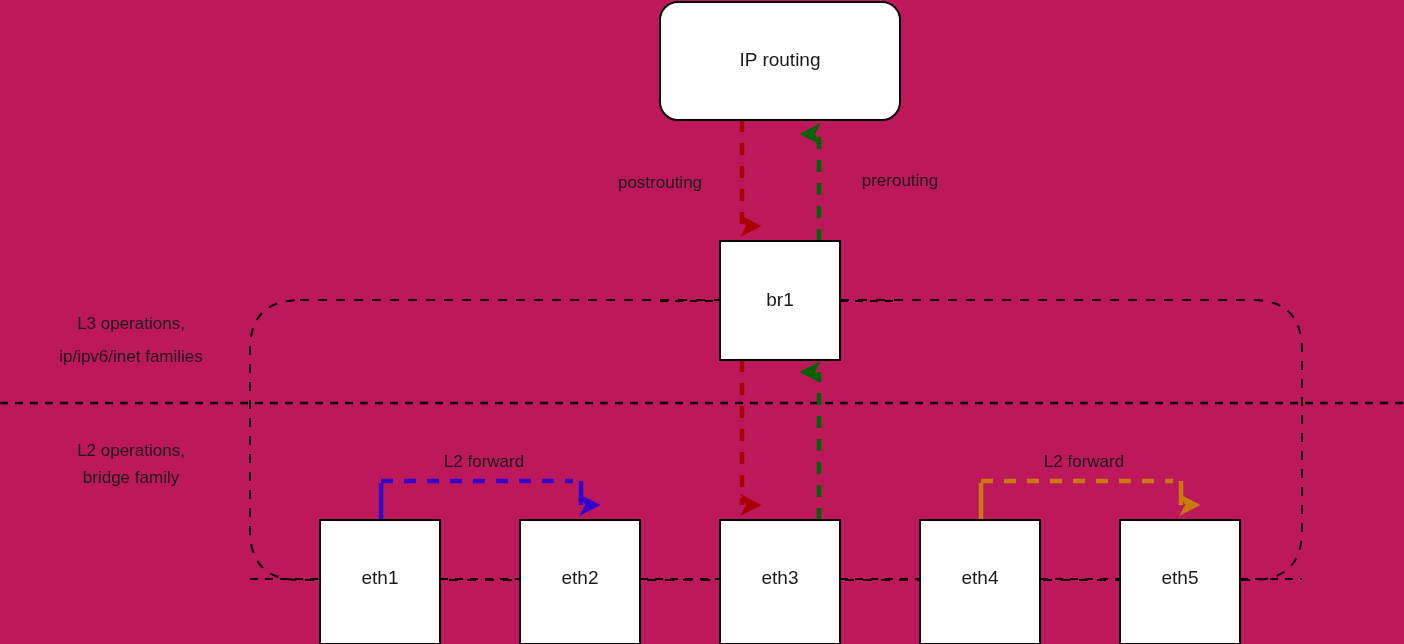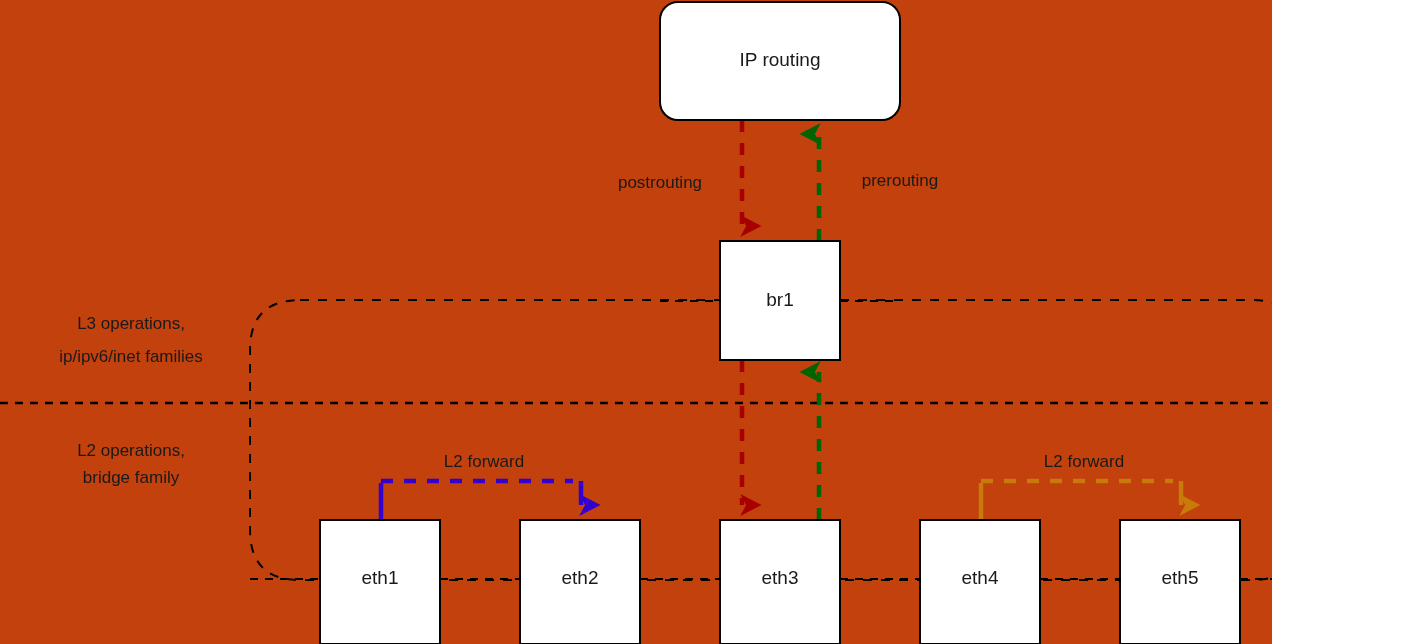--- a/index.html
+++ b/index.html
@@ -5,23 +5,23 @@
   html, body {
     margin: 0;
     padding: 0;
     background: #ffffff;
   }
   body {
     font-family: "Liberation Sans", sans-serif;
   }
   #canvas {
     position: relative;
-    width: 1272px;
+    width: 1404px;
     height: 644px;
-    background: #c2410c;
+    background: #be185d;
     overflow: hidden;
   }
   #diagram-svg {
     position: absolute;
     left: 0;
     top: 0;
     width: 1404px;
     height: 644px;
   }
   .node-label {

